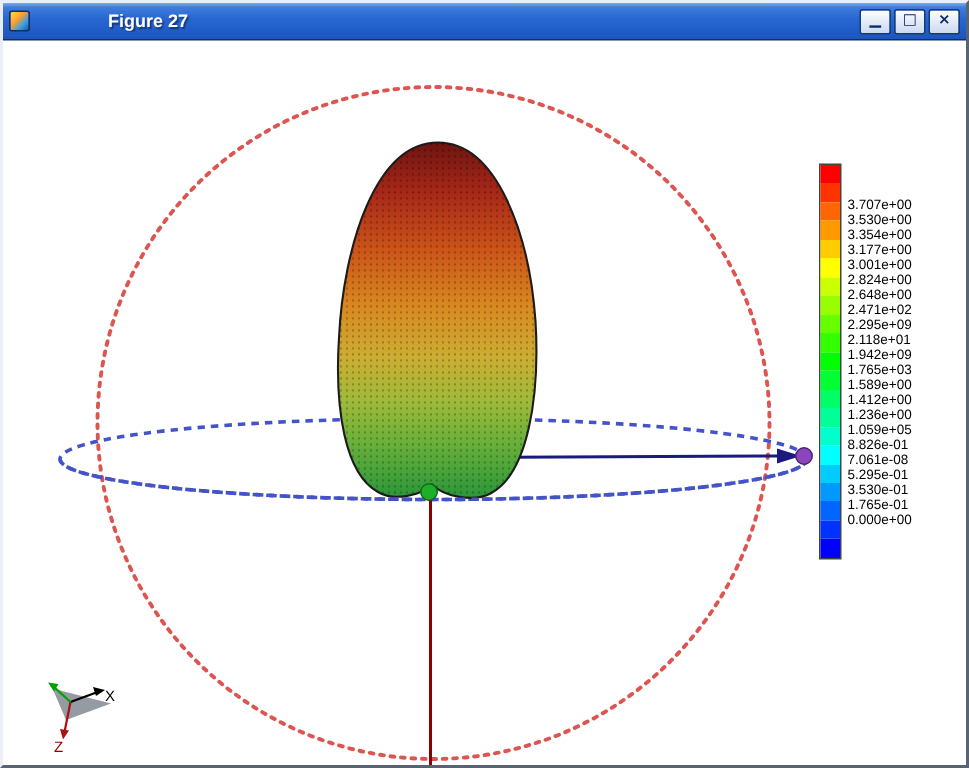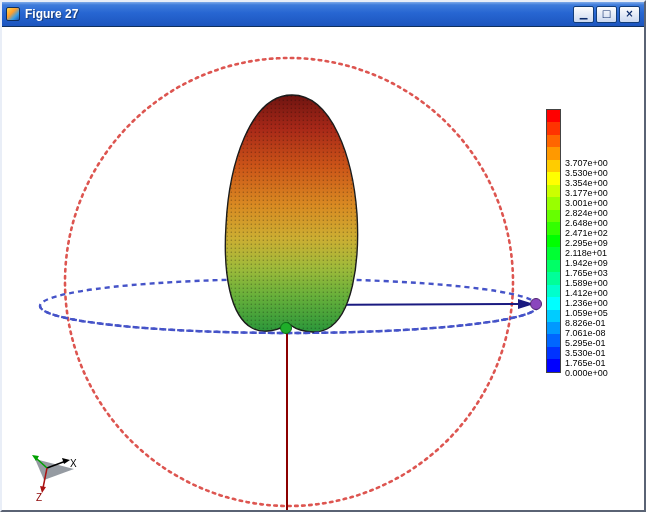--- a/index.html
+++ b/index.html
@@ -13,20 +13,21 @@
     position:relative;
     font-family:"Liberation Sans", sans-serif;
     overflow:hidden;
   }
   .titlebar {
     height:24px;
     background:linear-gradient(180deg,#7fabe9 0%,#3f7cdb 12%,#2766d2 45%,#1c55be 100%);
     display:flex; align-items:center;
     padding:0 4px;
     color:#ffffff;
+    gap:47px;
   }
   .win-icon {
     width:14px; height:14px; margin-right:5px; flex:0 0 auto;
     border-radius:2px;
     background:linear-gradient(135deg,#ffd84d 0%,#ff9e2c 40%,#39a0e8 70%,#1e57b0 100%);
     border:1px solid #10305e;
   }
   .title-text {
     font-size:12px; font-weight:bold; flex:1 1 auto;
     text-shadow:1px 1px 1px rgba(0,0,0,0.45);
@@ -54,21 +55,21 @@
   .colorbar {
     position:absolute; left:544px; top:82px;
     width:15px; height:264px;
     display:flex; flex-direction:column;
     border:1px solid #444444;
   }
   .cb-seg { flex:1 1 auto; }
   .cb-labels {
     position:absolute; left:563px; top:77px;
     width:62px; height:274px;
-    display:flex; flex-direction:column; justify-content:flex-end;
+    display:flex; flex-direction:column; justify-content:center;
   }
   .cb-label {
     height:10px; line-height:10px;
     font-size:9px; color:#000000;
     font-family:"Liberation Sans", sans-serif;
     white-space:nowrap;
   }
   svg text { font-family:"Liberation Sans", sans-serif; }
 </style>
 </head>

